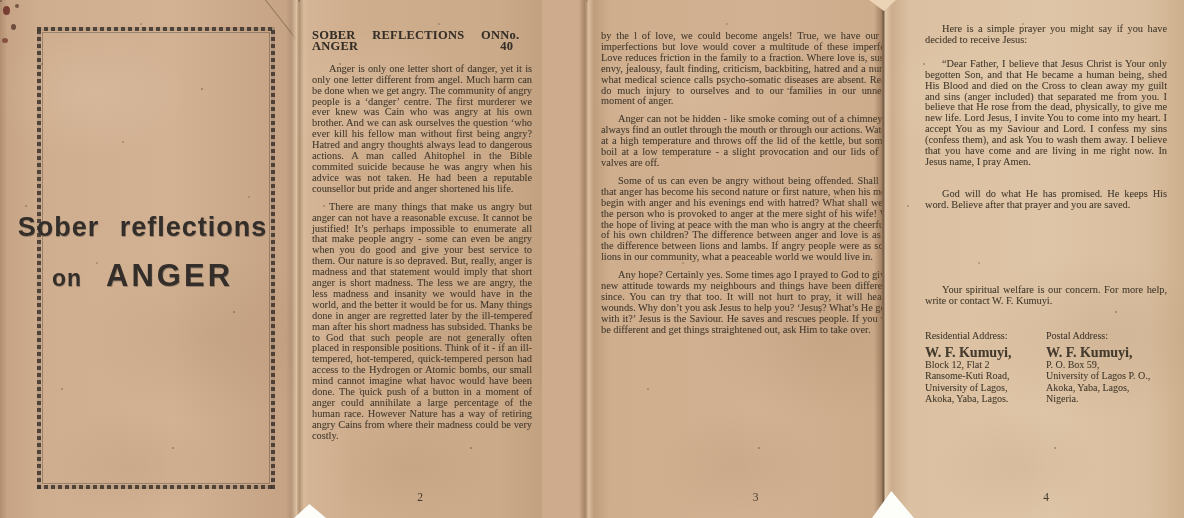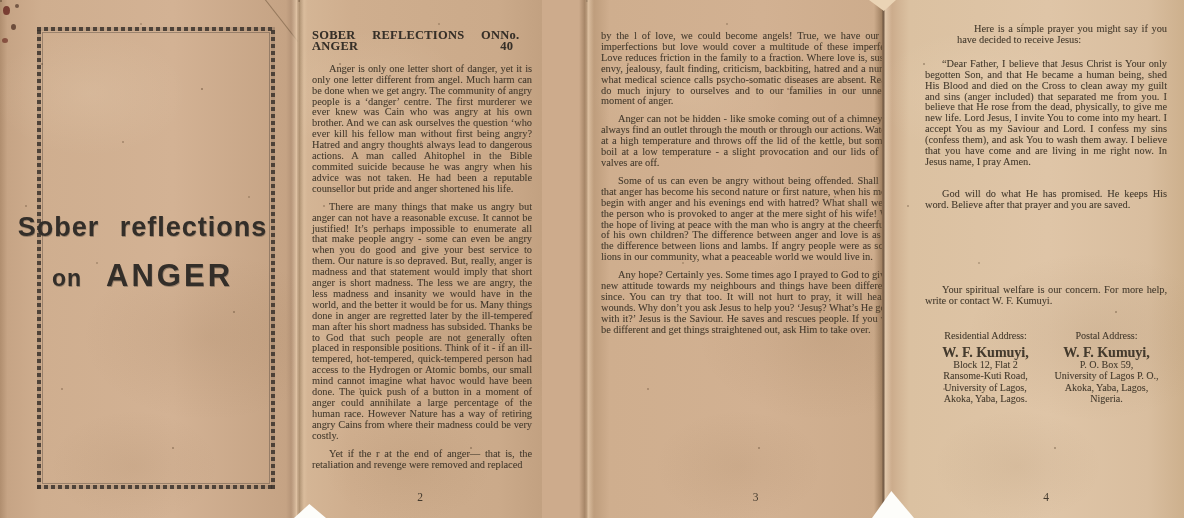--- a/index.html
+++ b/index.html
@@ -47,26 +47,26 @@
   #panel-page3 .page-inner{padding:31px 13px 0 15px;}
   #panel-page4 .page-inner{padding:24px 17px 0 43px;}
   .heading-row{display:flex;justify-content:space-between;align-items:baseline;
     font-weight:bold;font-size:12.4px;letter-spacing:.3px;color:#362f28;margin-bottom:12px;}
   p{margin:0 0 7px 0;text-indent:17px;}
   p.no-indent{text-indent:0;}
   .pagenum{position:absolute;left:0;right:0;bottom:15px;text-align:center;
     font-size:11.5px;color:#443a2d;}
   #panel-page4 .pagenum{left:26px;}
   
-  .p4-intro{margin-bottom:0;margin-left:32px;}
+  .p4-intro{margin-bottom:0;}
   .p4-prayer{margin-top:13px;}
   .p4-promise{margin-top:21px;}
   .p4-contact{margin-top:74px;}
   .addresses{display:flex;margin-top:23px;font-size:10px;line-height:11.6px;text-align:left;}
-  .addr-col{width:50%;text-align:center;}
+  .addr-col{width:50%;}
   .addr-label{margin-bottom:6px;}
   .addr-name{font-weight:bold;font-size:14px;}
   
   .fold{position:absolute;top:0;height:518px;pointer-events:none;}
   #fold-a{left:291px;width:13px;background:linear-gradient(90deg, rgba(90,60,35,0) 0, rgba(236,208,176,.85) 45%, rgba(120,90,60,.50) 62%, rgba(120,90,60,0) 100%);}
   #fold-b{left:579px;width:15px;background:linear-gradient(90deg, rgba(115,85,55,0) 0, rgba(115,85,55,.45) 40%, rgba(238,212,182,.65) 62%, rgba(115,85,55,0) 100%);}
   #fold-c{left:874px;width:18px;background:linear-gradient(90deg, rgba(110,80,50,0) 0, rgba(110,80,50,.45) 42%, rgba(58,40,26,.60) 52%, rgba(242,222,196,.60) 64%, rgba(110,80,50,0) 100%);}
   .notch{position:absolute;bottom:0;background:#fdfdfa;}
   #notch-a{left:294px;width:32px;height:14px;clip-path:polygon(48% 0,100% 100%,0 100%);}
   #notch-b{left:872px;width:42px;height:27px;clip-path:polygon(46% 0,100% 100%,0 100%);}
@@ -105,21 +105,20 @@
   <div class="panel" id="panel-page2">
     <div class="mottle"></div>
     <div class="speck-layer"></div>
     <div class="page-inner">
       <div class="heading-row">
         <span>SOBER REFLECTIONS ON ANGER</span>
         <span>No. 40</span>
       </div>
       <p>Anger is only one letter short of danger, yet it is only one letter different from angel. Much harm can be done when we get angry. The community of angry people is a ‘danger’ centre. The first murderer we ever knew was Cain who was angry at his own brother. And we can ask ourselves the question ‘who ever kill his fellow man without first being angry? Hatred and angry thoughts always lead to dangerous actions. A man called Ahitophel in the Bible commited suicide because he was angry when his advice was not taken. He had been a reputable counsellor but pride and anger shortened his life.</p>
       <p>There are many things that make us angry but anger can not have a reasonable excuse. It cannot be justified! It’s perhaps impossible to enumerate all that make people angry - some can even be angry when you do good and give your best service to them. Our nature is so depraved. But, really, anger is madness and that statement would imply that short anger is short madness. The less we are angry, the less madness and insanity we would have in the world, and the better it would be for us. Many things done in anger are regretted later by the ill-tempered man after his short madness has subsided. Thanks be to God that such people are not generally often placed in responsible positions. Think of it - if an ill-tempered, hot-tempered, quick-tempered person had access to the Hydrogen or Atomic bombs, our small mind cannot imagine what havoc would have been done. The quick push of a button in a moment of anger could annihilate a large percentage of the human race. However Nature has a way of retiring angry Cains from where their madness could be very costly.</p>
-      <p>Yet if the r at the end of anger— that is, the retaliation and revenge were removed and replaced</p>
     </div>
     <div class="pagenum">2</div>
   </div>
 
   <div class="panel" id="panel-page3">
     <div class="mottle"></div>
     <div class="speck-layer"></div>
     <div class="page-inner">
       <p class="no-indent">by the l of love, we could become angels! True, we have our human imperfections but love would cover a multitude of these imperfections. Love reduces friction in the family to a fraction. Where love is, suspicion, envy, jealousy, fault finding, criticism, backbiting, hatred and a number of what medical science calls psycho-somatic diseases are absent. Really we do much injury to ourselves and to our families in our unnecessary moment of anger.</p>
       <p>Anger can not be hidden - like smoke coming out of a chimney, it will always find an outlet through the mouth or through our actions. Water boils at a high temperature and throws off the lid of the kettle, but some of us boil at a low temperature - a slight provocation and our lids of control valves are off.</p>

